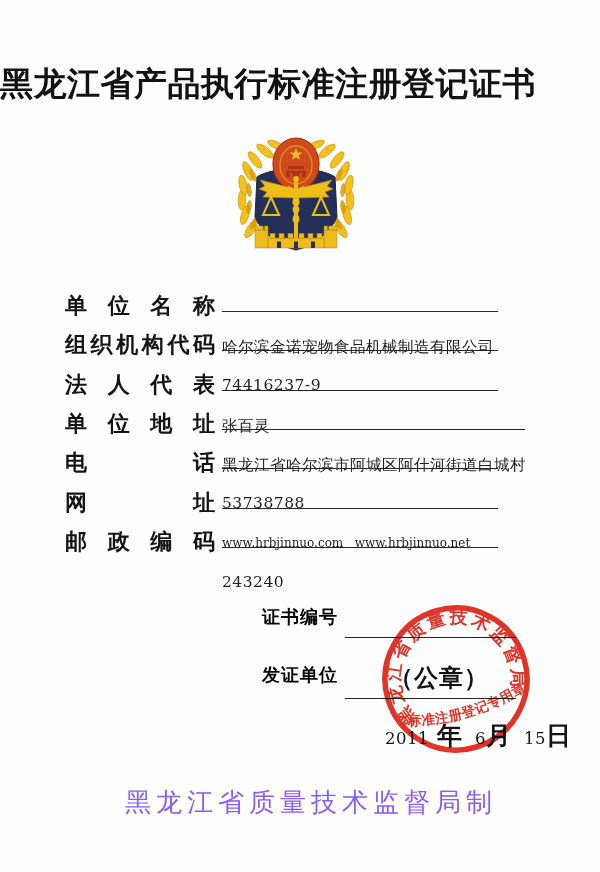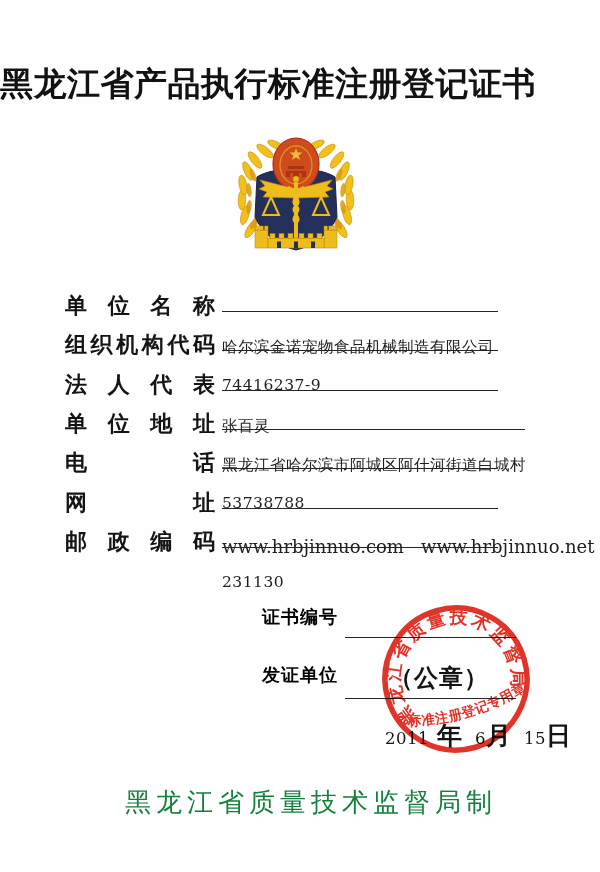--- a/index.html
+++ b/index.html
@@ -29,21 +29,21 @@
     position:absolute;left:157px;top:27px;width:276px;height:0;
     border-bottom:1.6px solid #242424;
   }
   .field-value{
     position:absolute;left:157px;top:8px;font-size:15.5px;color:#1e1e1e;
     white-space:pre;letter-spacing:0.5px;margin-top:45px;
   }
   .row-0{top:284px;} .row-1{top:323px;} .row-2{top:363px;}
   .row-3{top:402px;} .row-4{top:441px;} .row-5{top:481px;} .row-6{top:520px;}
   .row-3 .field-line{width:303px;}
-  .row-5 .field-value{font-size:18px;top:10px;letter-spacing:0;}
+  .row-5 .field-value{font-size:12px;top:10px;letter-spacing:0;}
   
   .cert-label{
     position:absolute;font-size:18px;font-weight:bold;color:#000000;
     letter-spacing:1px;
   }
   #cert-number-label{left:262px;top:605px;}
   #issuer-label{left:262px;top:663px;}
   .cert-line{position:absolute;height:0;border-bottom:1.7px solid #242424;left:345px;width:171px;}
   #cert-number-line{top:637px;}
   #issuer-line{top:698px;}
@@ -60,21 +60,21 @@
   .date-unit{font-size:25px;font-weight:bold;}
   .gap-a{margin-right:8px;} .gap-b{margin-right:13px;} .gap-c{margin-right:13px;}
   
   .seal-wrap{
     position:absolute;left:370px;top:593px;width:172px;height:172px;
     mix-blend-mode:multiply;opacity:0.93;
   }
   
   .doc-footer{
     position:absolute;top:785px;left:0;width:100%;text-align:center;
-    font-size:26px;letter-spacing:5px;text-indent:22px;color:#15803d;
+    font-size:26px;letter-spacing:5px;text-indent:22px;color:#8b5cf6;
     font-weight:normal;
   }
 </style>
 </head>
 <body>
 
 <div id="page">
 
   <div class="doc-title">黑龙江省产品执行标准注册登记证书</div>
 
@@ -181,21 +181,21 @@
     <div class="field-value">53738788</div>
   </div>
   <div class="field-row row-5">
     <div class="field-label">网址</div>
     <div class="field-line"></div>
     <div class="field-value">www.hrbjinnuo.com   www.hrbjinnuo.net</div>
   </div>
   <div class="field-row row-6">
     <div class="field-label">邮政编码</div>
     <div class="field-line"></div>
-    <div class="field-value">231130</div>
+    <div class="field-value">243240</div>
   </div>
 
   <div class="cert-label" id="cert-number-label">证书编号</div>
   <div class="cert-line" id="cert-number-line"></div>
 
   <div class="cert-label" id="issuer-label">发证单位</div>
   <div id="issuer-value">（公章）</div>
   <div class="cert-line" id="issuer-line"></div>
 
   <div class="date-row">

